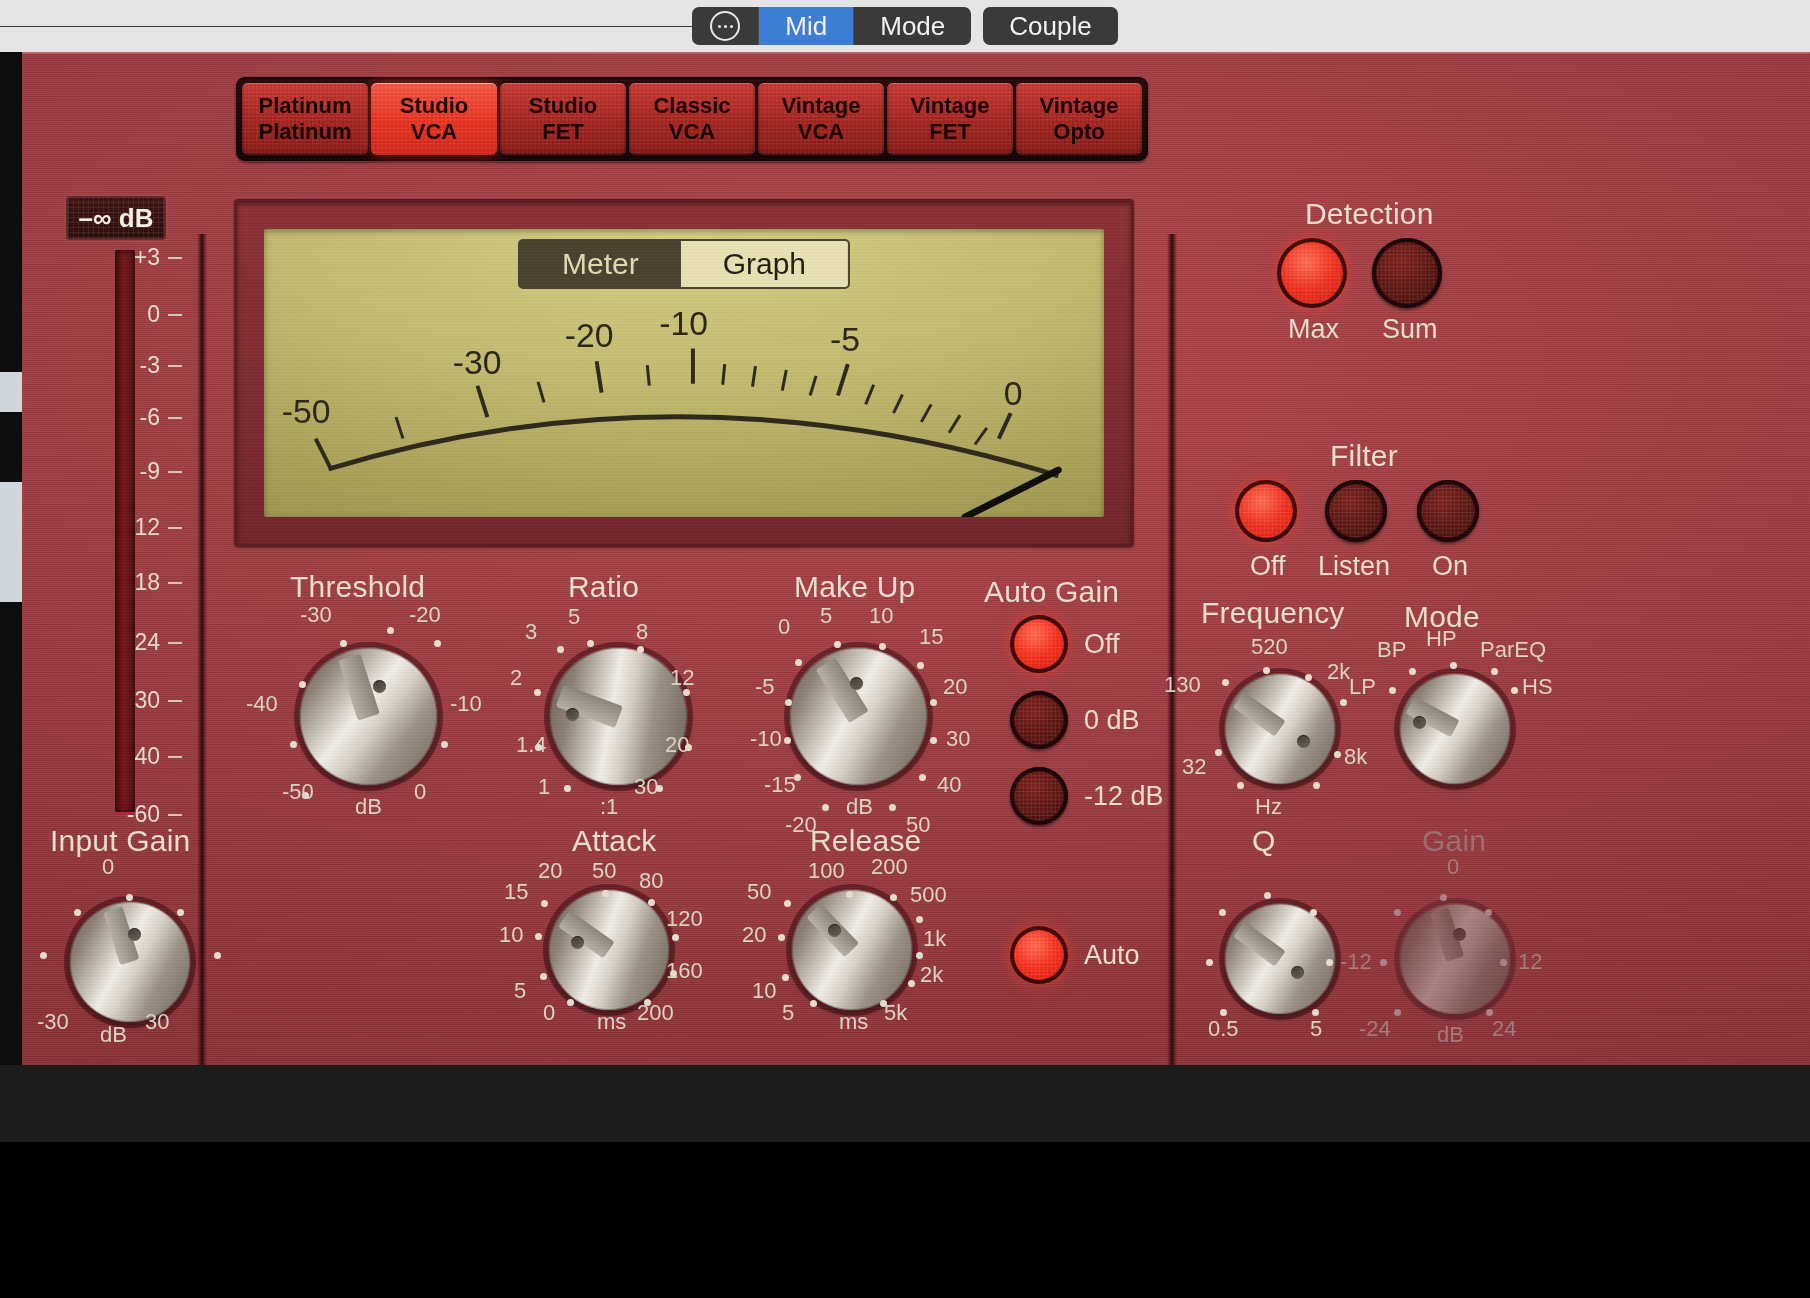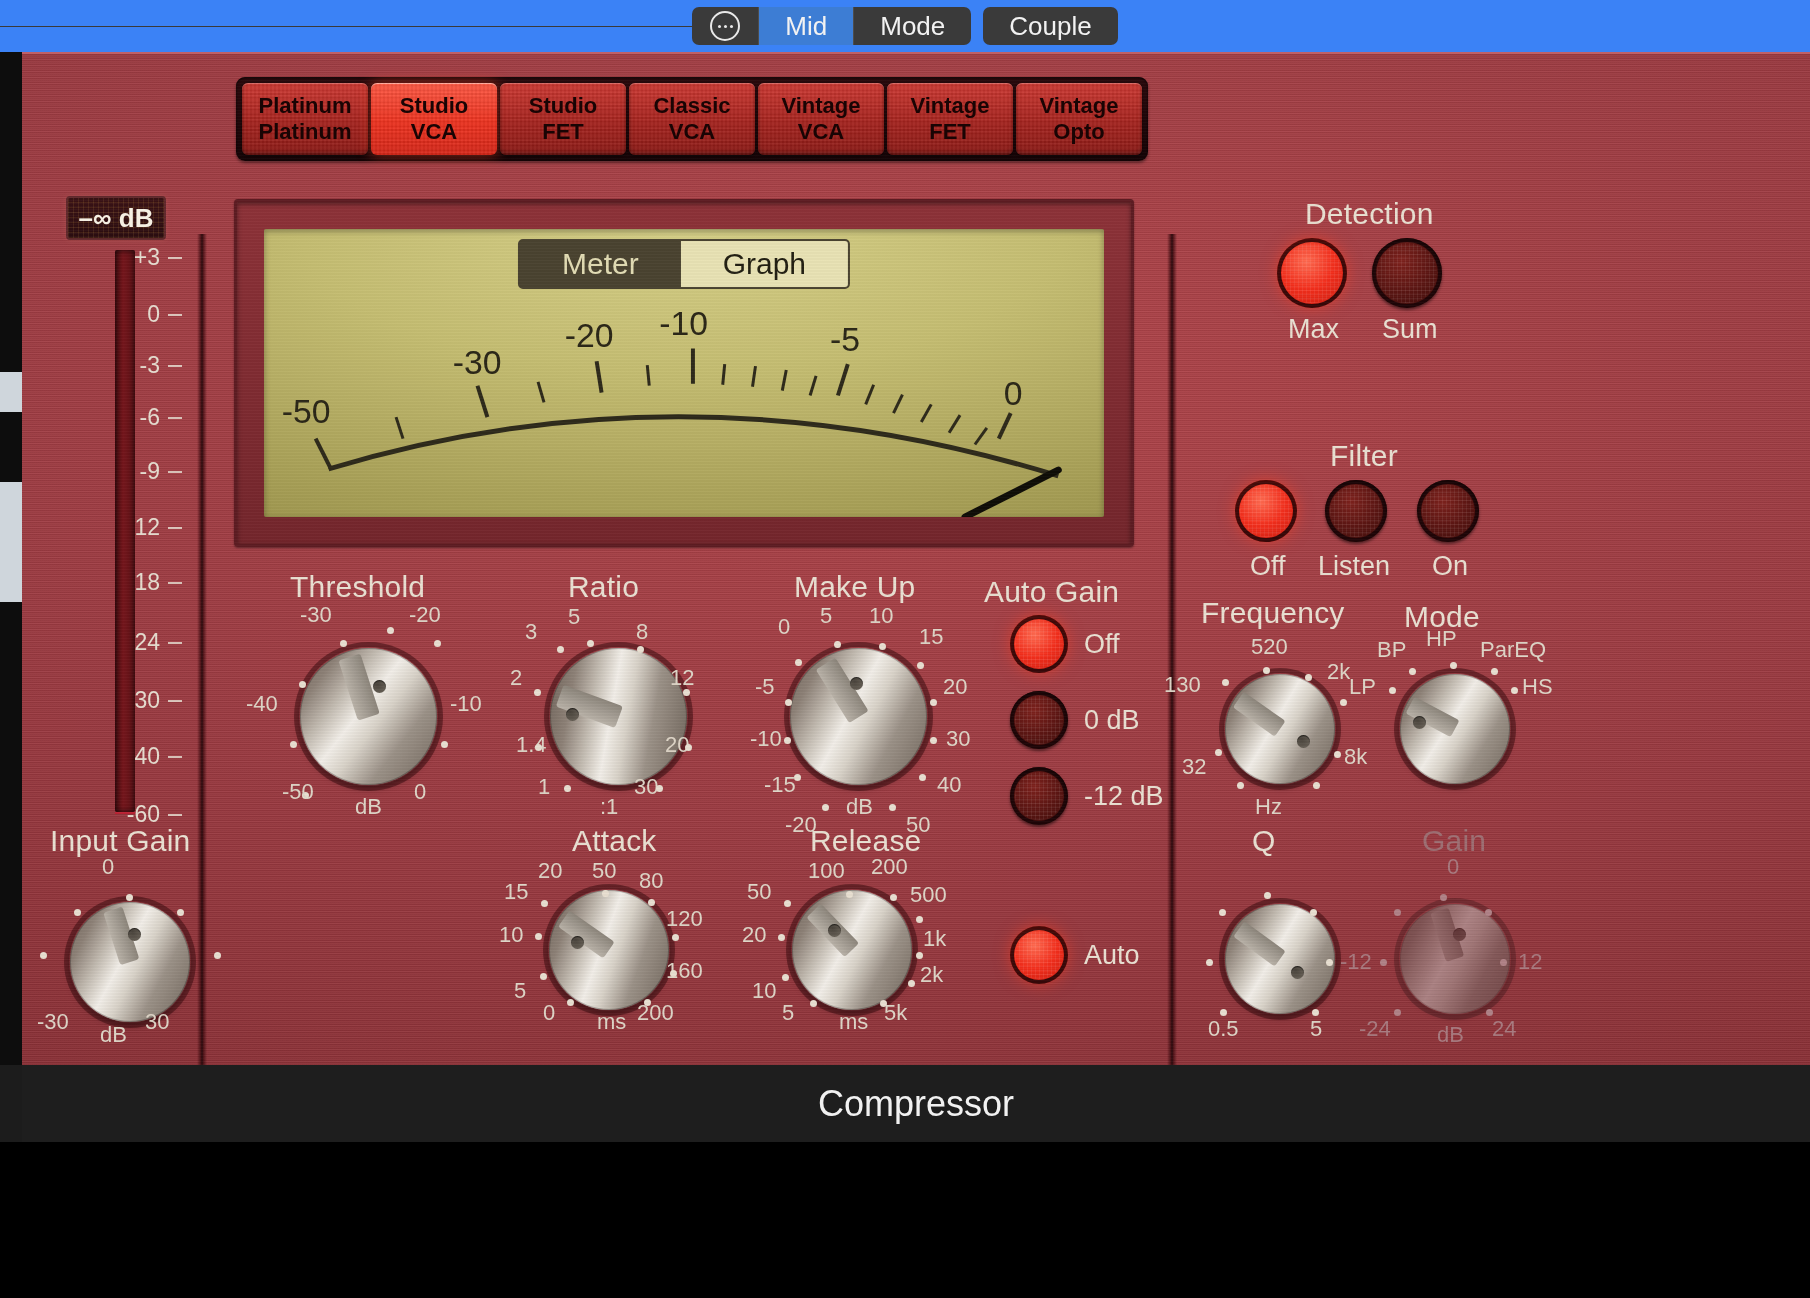--- a/index.html
+++ b/index.html
@@ -8,21 +8,21 @@
     background: #000;
     font-family: "Liberation Sans", sans-serif;
     overflow: hidden;
   }
 
   #app { position: relative; width: 1810px; height: 1298px; background: #1c1c1c; }
 
   
   .toolbar {
     position: absolute; left: 0; top: 0; width: 1810px; height: 52px;
-    background: #3b82f6;
+    background: #e5e5e5;
     display: flex; align-items: center; justify-content: center; gap: 12px;
   }
   .toolbar-line {
     position: absolute; left: 0; top: 26px; width: 710px; height: 1px;
     background: #3a3a3a;
   }
   .seg-group {
     display: flex; background: #3a3a3a; border-radius: 7px; overflow: hidden;
     height: 38px; align-items: stretch;
   }
@@ -636,18 +636,15 @@
     <div class="tick-dot dim" style="left:1372px; top:955px;"></div>
     <div class="tick-dot dim" style="left:1464px; top:955px;"></div>
     <div class="tick-label" style="left:1318px; top:895px; color:#a87a7f;">-12</div>
     <div class="tick-label" style="left:1496px; top:895px; color:#a87a7f;">12</div>
     <div class="tick-label" style="left:1337px; top:962px; color:#a87a7f;">-24</div>
     <div class="tick-label" style="left:1470px; top:962px; color:#a87a7f;">24</div>
     <div class="unit-label" style="left:1415px; top:968px; color:#a87a7f;">dB</div>
 
   </div>
 
-  <div class="footer">
-    <span>Compressor</span>
-  </div>
   <div class="bottom-strip"></div>
 
 </div>
 
 </body></html>

